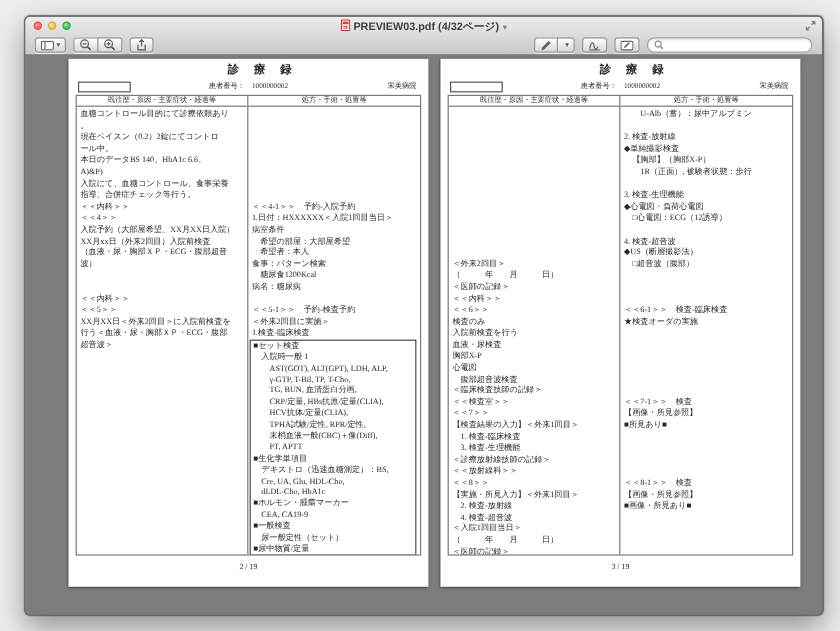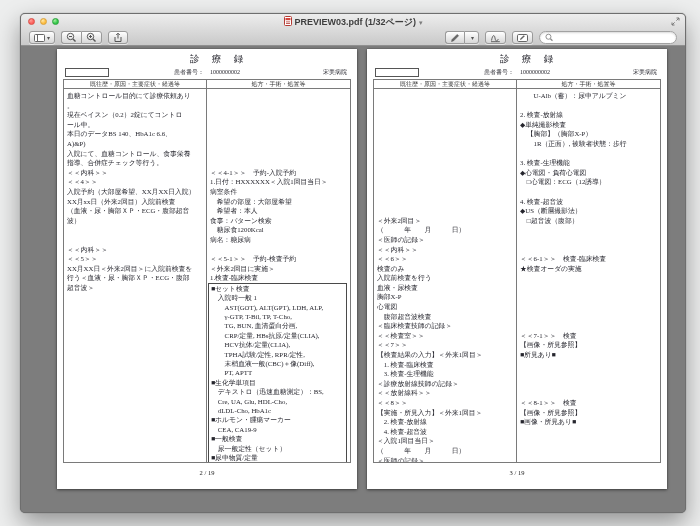--- a/index.html
+++ b/index.html
@@ -36,21 +36,21 @@
   .searchfield { width:138px; height:13px; border-radius:7px; border:1px solid #a2a2a2;
                  background:#fff; display:flex; align-items:center; padding:0 5px;
                  box-shadow:inset 0 1px 2px rgba(0,0,0,.15); }
   .searchfield input { border:none; outline:none; width:100%; font-size:8px; background:transparent; }
   
   .content { position:absolute; top:32px; left:0; right:0; bottom:0; background:#7d7d7d;
              padding:3px 0 0 36px; display:flex; gap:10px; }
   .page { width:300px; height:440px; background:#fff; flex:none;
           box-shadow:0 1px 3px rgba(0,0,0,.5), 0 0 1px rgba(0,0,0,.35);
           font-family:"Liberation Serif","DejaVu Serif",serif; color:#26262e; }
-  .ptitle { margin-top:5px; height:10px; text-align:center; font-size:9.5px; font-weight:normal;
+  .ptitle { margin-top:5px; height:10px; text-align:center; font-size:9.5px; font-weight:bold;
             letter-spacing:5px; line-height:10px;padding-left:24px; }
   .phead { position:relative; margin:4px 6px 0; height:10px; font-size:6px; line-height:9px;
            text-align:center; }
   .hbox { position:absolute; left:2px; top:0; width:44px; height:9px; border:1px solid #555; }
   .hosp { position:absolute; right:4px; top:0; }
   .ptable { margin:1px 6px 0; height:384px; border:1px solid #7a7a7a; }
   .thead { display:flex; height:9px; border-bottom:1px solid #7a7a7a; }
   .th { width:50%; font-size:6px; line-height:8px; text-align:center; color:#333;
         overflow:hidden; white-space:nowrap; }
   .th:first-child { border-right:1px solid #7a7a7a; }
@@ -74,21 +74,21 @@
         <span class="light red"></span>
         <span class="light yellow"></span>
         <span class="light green"></span>
       </div>
       <div class="title-group">
         <span class="pdficon"><svg width="8" height="10" viewBox="0 0 8 10">
               <rect x="0.5" y="0.5" width="7" height="9" rx="1" fill="#fff" stroke="#b43a33"></rect>
               <rect x="1.5" y="2" width="5" height="2.2" fill="#d6453c"></rect>
               <rect x="2" y="5.5" width="4" height="0.8" fill="#b43a33"></rect>
               <rect x="2" y="7" width="4" height="0.8" fill="#b43a33"></rect>
-            </svg></span><span class="title">PREVIEW03.pdf (1/32ページ)</span><span class="title-chevron">▾</span>
+            </svg></span><span class="title">PREVIEW03.pdf (4/32ページ)</span><span class="title-chevron">▾</span>
       </div>
       <span class="fullscreen">
           <svg width="9" height="9" viewBox="0 0 9 9">
             <path d="M8 1 L5.4 3.6 M8 1 L5.5 1 M8 1 L8 3.5 M1 8 L3.6 5.4 M1 8 L3.5 8 M1 8 L1 5.5" stroke="#555" stroke-width="1" fill="none"></path>
           </svg>
         </span>
     </div>
 
     <div class="toolbar">
       <span class="tbtn">

